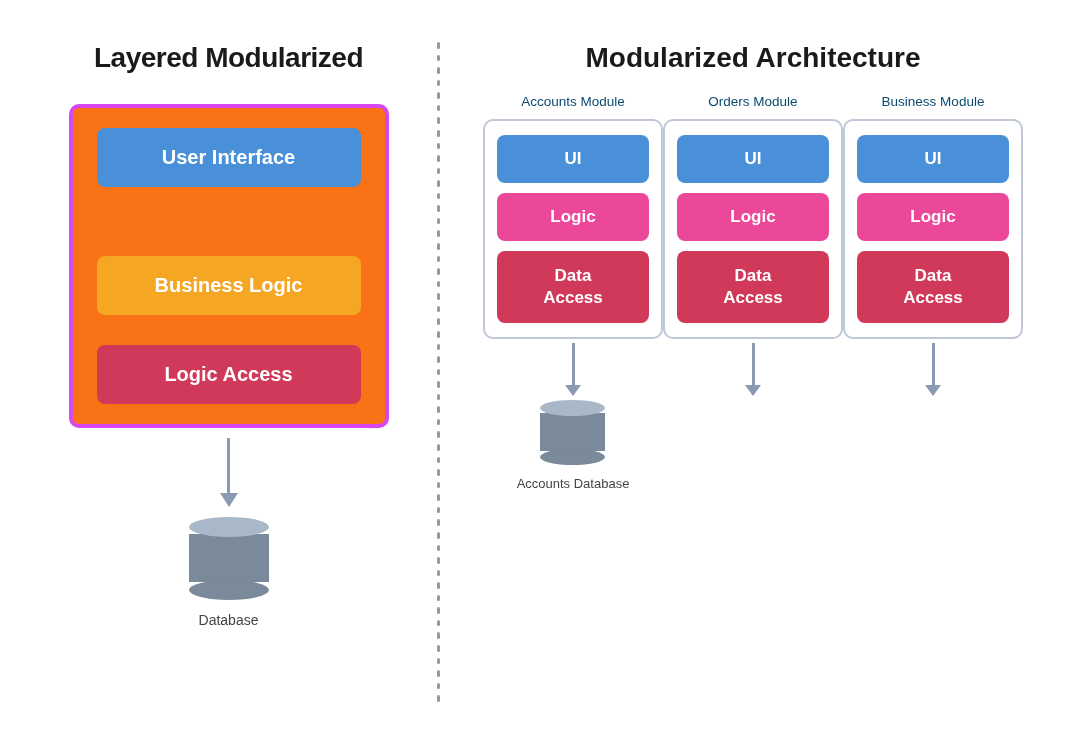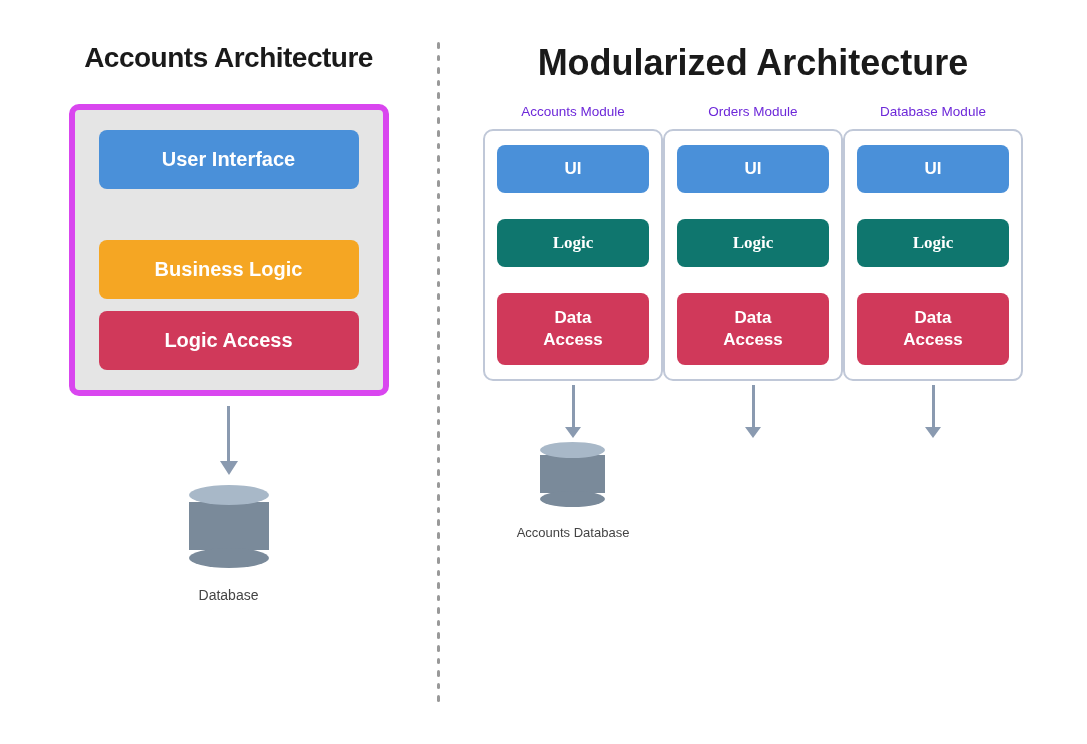--- a/index.html
+++ b/index.html
@@ -30,28 +30,28 @@
     }
     .section-title {
       font-size: 28px;
       font-weight: 800;
       color: #1a1a1a;
       margin-bottom: 30px;
       text-align: center;
       letter-spacing: -0.5px;
     }
     .layered-box {
-      border: 6px solid #d946ef;
+      border: 4px solid #d946ef;
       border-radius: 10px;
       padding: 20px 24px;
       width: 320px;
       display: flex;
       flex-direction: column;
-      gap: 12px;
-      background: #e5e5e5;
+      gap: 30px;
+      background: #f97316;
     }
     .layer-block {
       border-radius: 8px;
       padding: 18px 10px;
       text-align: center;
       font-size: 20px;
       font-weight: 700;
       color: #fff;
     }
     .layer-ui { background: #4a90d9; }
@@ -75,21 +75,21 @@
       border-left: 9px solid transparent;
       border-right: 9px solid transparent;
       border-top: 14px solid #8a9ab0;
     }
 
     
     .db-container {
       display: flex;
       flex-direction: column;
       align-items: center;
-      gap: 13px;
+      gap: 6px;
     }
     .db-label {
       font-size: 14px;
       color: #444;
       margin-top: 6px;
       font-weight: 500;
       text-align: right;
     }
     .cylinder {
       width: 80px;
@@ -138,64 +138,64 @@
     }
 
     
     .right-section {
       flex: 1;
       display: flex;
       flex-direction: column;
       align-items: center;
     }
     .right-title {
-      font-size: 36px;
+      font-size: 28px;
       font-weight: 800;
       color: #1a1a1a;
       margin-bottom: 20px;
       text-align: center;
     }
     .modules-row {
       display: flex;
       gap: 20px;
       align-items: flex-start;
     }
     .module-col {
       display: flex;
       flex-direction: column;
       align-items: center;
       width: 160px;
     }
     .module-label {
       font-size: 13.5px;
-      color: #6d28d9;
+      color: #0c4a6e;
       margin-bottom: 10px;
       font-weight: 500;
       text-align: left;
     }
     .module-box {
       border: 2px solid #c0c8d8;
       border-radius: 10px;
       padding: 14px 12px;
       width: 180px;
       display: flex;
       flex-direction: column;
-      gap: 26px;
+      gap: 10px;
       background: #fff;
     }
     .mod-block {
       border-radius: 8px;
       padding: 14px 8px;
       text-align: center;
       font-size: 17px;
       font-weight: 700;
       color: #fff;
     }
     .mod-block.ui { background: #4a90d9; }
-    .mod-block.logic { background: #0f766e; font-family: Liberation Serif, serif; }
+    .mod-block.logic { background: #ec4899; }
     .mod-block.data { background: #d0395a; line-height: 1.3; }
     .small-arrow {
       display: flex;
       flex-direction: column;
       align-items: center;
       margin: 4px 0;
     }
     .small-arrow-line {
       width: 3px;
       height: 42px;
@@ -239,21 +239,21 @@
       border-radius: 50%;
       margin-top: -2px;
     }
   </style>
 </head>
 <body>
 
 <div class="diagram-container">
 
   <div class="left-section">
-    <h1 class="section-title">Accounts Architecture</h1>
+    <h1 class="section-title">Layered Modularized</h1>
     <div class="layered-box">
       <div class="layer-block layer-ui">
         <span>User Interface</span>
       </div>
       <div class="layer-block layer-logic">
         <span>Business Logic</span>
       </div>
       <div class="layer-block layer-data">
         <span>Logic Access</span>
       </div>
@@ -372,21 +372,21 @@
             Data<br>Access
           </div>
         </div>
         <div class="small-arrow">
           <div class="small-arrow-line"></div>
           <div class="small-arrow-head"></div>
         </div>
       </div>
 
       <div class="module-col">
-        <div class="module-label">Database Module</div>
+        <div class="module-label">Business Module</div>
         <div class="module-box">
           <div class="mod-block ui">
             <span>UI</span>
           </div>
           <div class="mod-block logic">
             <span>Logic</span>
           </div>
           <div class="mod-block data">
             Data<br>Access
           </div>

